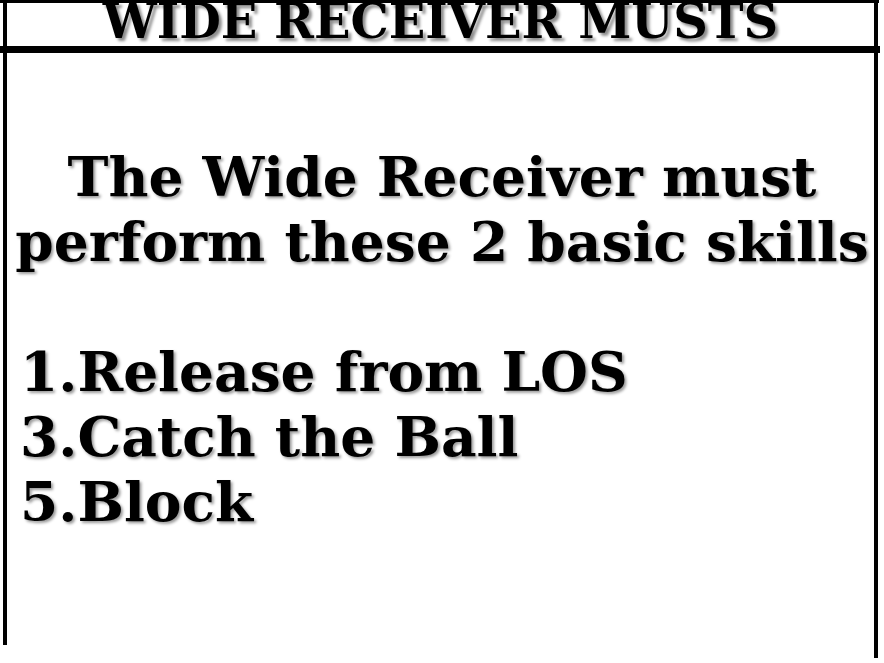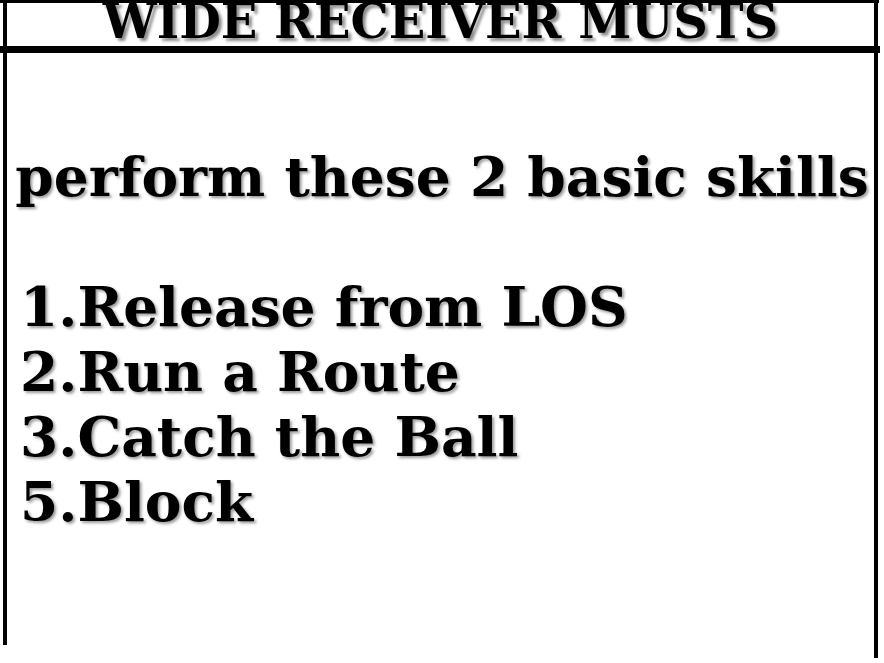--- a/index.html
+++ b/index.html
@@ -99,23 +99,23 @@
   <div class="frame-right"></div>
 
   <header class="title-row">
     <h1 class="title">WIDE RECEIVER MUSTS</h1>
   </header>
 
   <div class="divider"></div>
 
   <main class="content">
     <p class="lead">
+      <span class="lead-line">The Wide Receiver must</span>
       <span class="lead-line">perform these 2 basic skills</span>
     </p>
 
     <ol class="skills">
       <li class="skill">1.Release from LOS</li>
-      <li class="skill">2.Run a Route</li>
       <li class="skill">3.Catch the Ball</li>
       <li class="skill">5.Block</li>
     </ol>
   </main>
 </div>
 
 </body></html>

